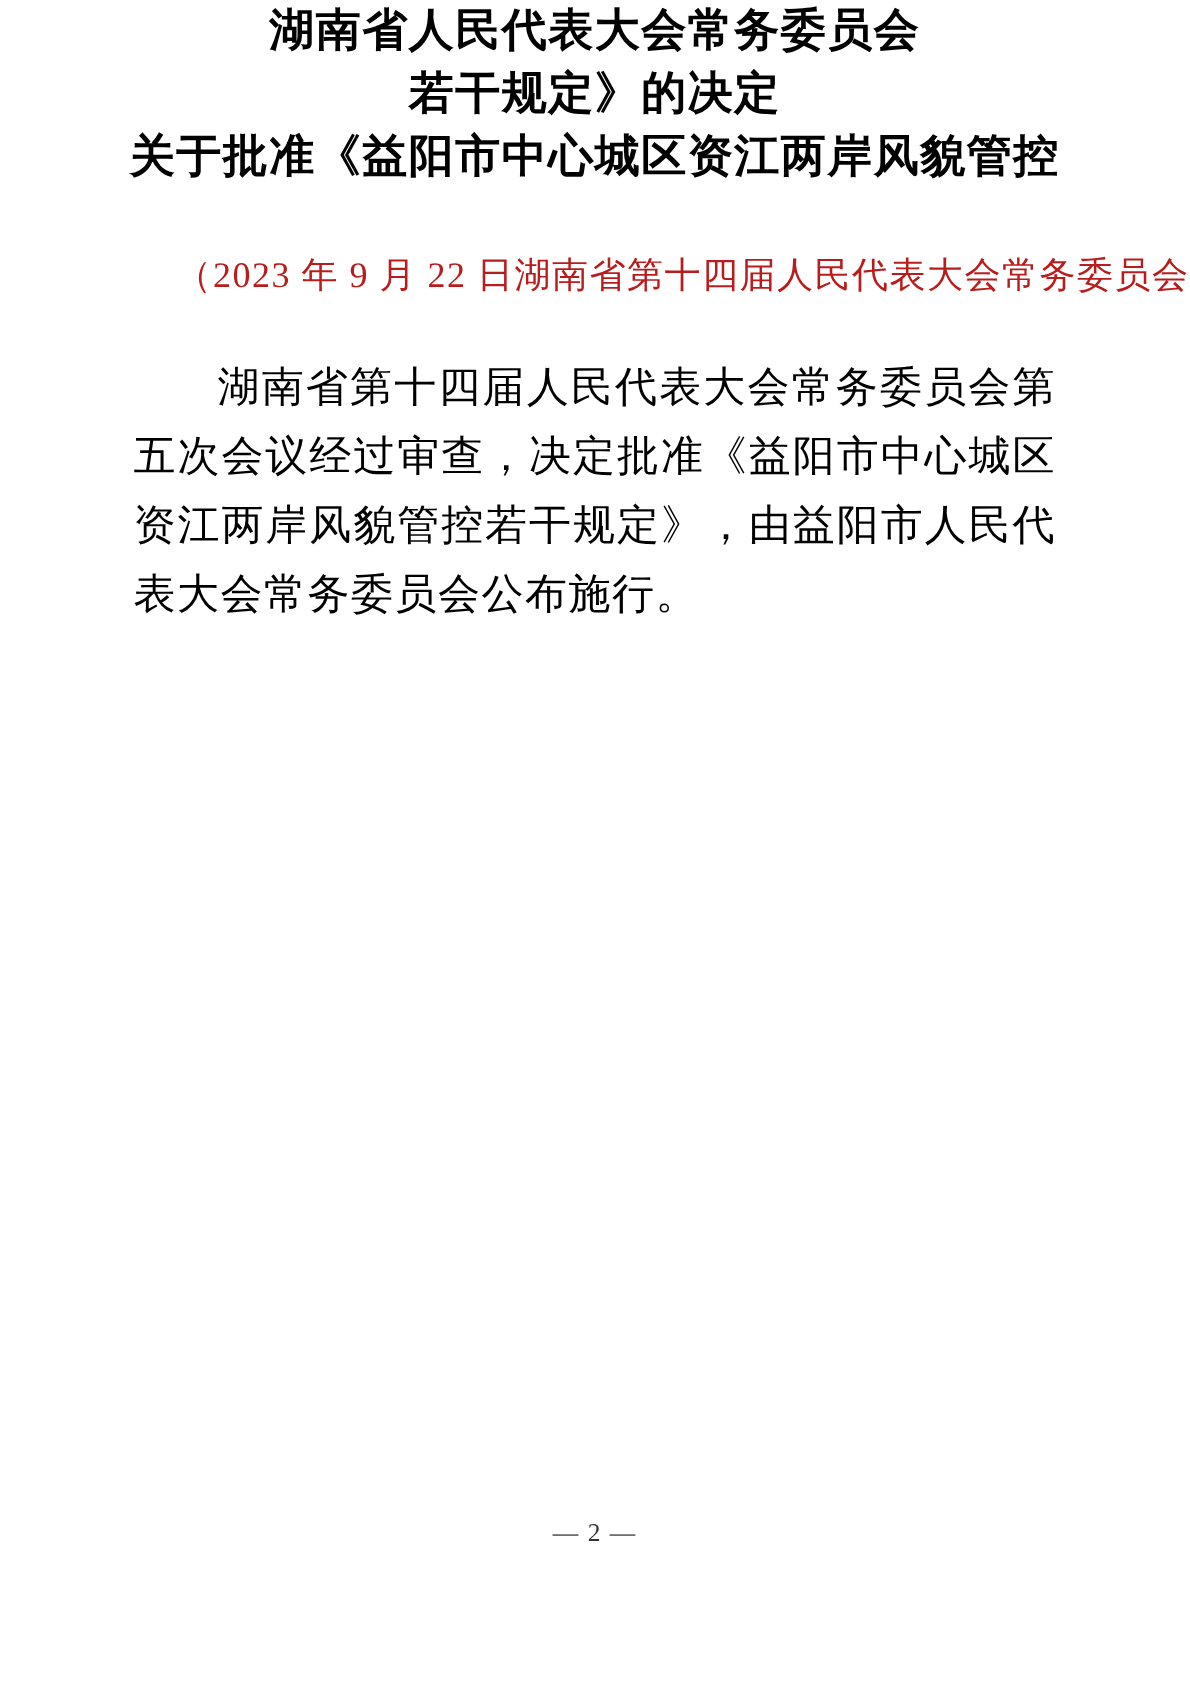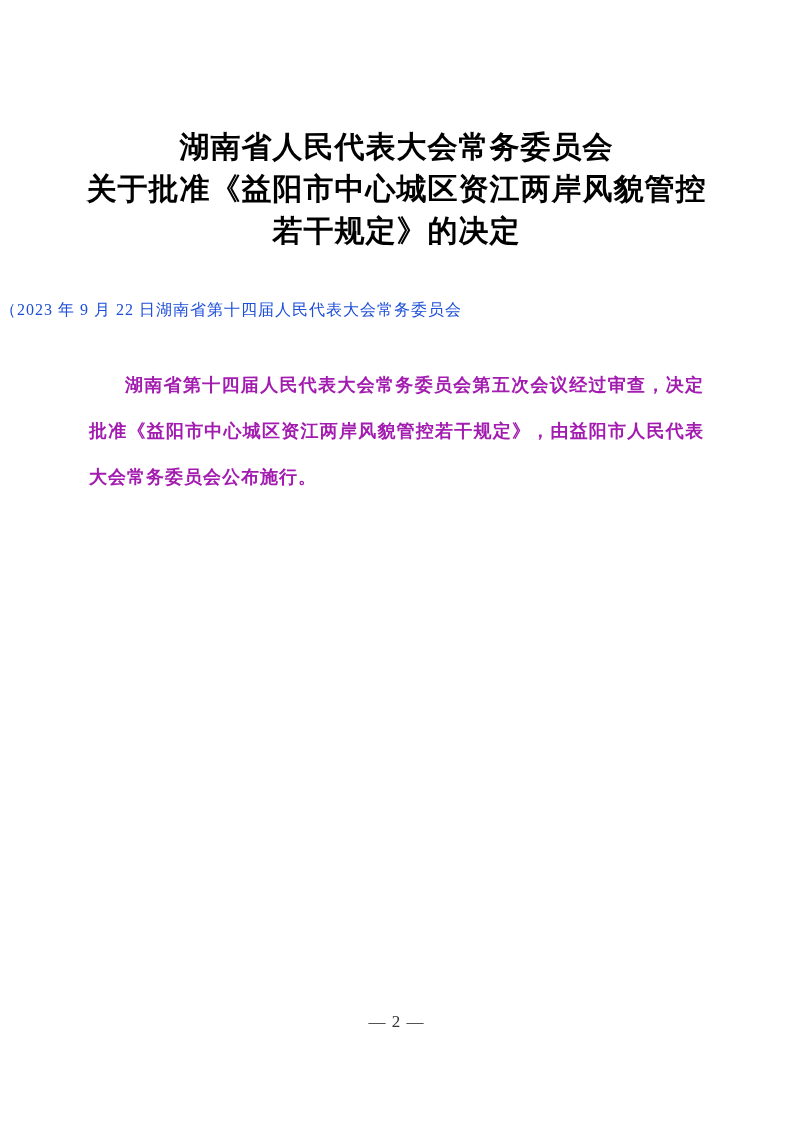--- a/index.html
+++ b/index.html
@@ -18,57 +18,56 @@
   .page {
     position: relative;
     width: 793px;
     height: 1122px;
     background: #ffffff;
     box-sizing: border-box;
   }
   
   .doc-title {
     margin: 0;
-    padding-top: 126px;
     text-align: center;
     font-size: 30px;
     line-height: 42px;
     font-weight: bold;
     letter-spacing: 1px;
     color: #000000;
   }
   .doc-title .line {
     display: block;
     white-space: nowrap;
   }
   
   .doc-subtitle {
     margin-top: 36px;
-    text-align: left;
-    font-size: 16px;
+    text-align: right;
+    font-size: 24px;
     line-height: 44px;
     font-weight: normal;
     letter-spacing: 1px;
-    color: #1d4ed8;
+    color: #b91c1c;
   }
   .doc-subtitle .line {
     display: block;
     white-space: nowrap;
   }
   
   .doc-body {
     width: 615px;
     margin: 30px auto 0 auto;
-    font-size: 18px;
+    font-size: 28px;
     line-height: 46px;
     letter-spacing: 1px;
-    font-weight: bold;
+    font-weight: normal;
     text-align: justify;
     text-justify: inter-ideograph;
-    color: #a21caf;
+    color: #000000;
   }
   .doc-body p {
     margin: 0;
     text-indent: 2em;
   }
   
   .page-footer {
     position: absolute;
     top: 1012px;
     left: 0;
@@ -79,22 +78,22 @@
     letter-spacing: 1px;
   }
 </style>
 </head>
 <body>
 
 <div class="page">
 
   <h1 class="doc-title">
     <span class="line">湖南省人民代表大会常务委员会</span>
+    <span class="line">若干规定》的决定</span>
     <span class="line">关于批准《益阳市中心城区资江两岸风貌管控</span>
-    <span class="line">若干规定》的决定</span>
   </h1>
 
   <div class="doc-subtitle">
     <span class="line">（2023 年 9 月 22 日湖南省第十四届人民代表大会常务委员会</span>
   </div>
 
   <div class="doc-body">
     <p>湖南省第十四届人民代表大会常务委员会第五次会议经过审查，决定批准《益阳市中心城区资江两岸风貌管控若干规定》，由益阳市人民代表大会常务委员会公布施行。</p>
   </div>
 

